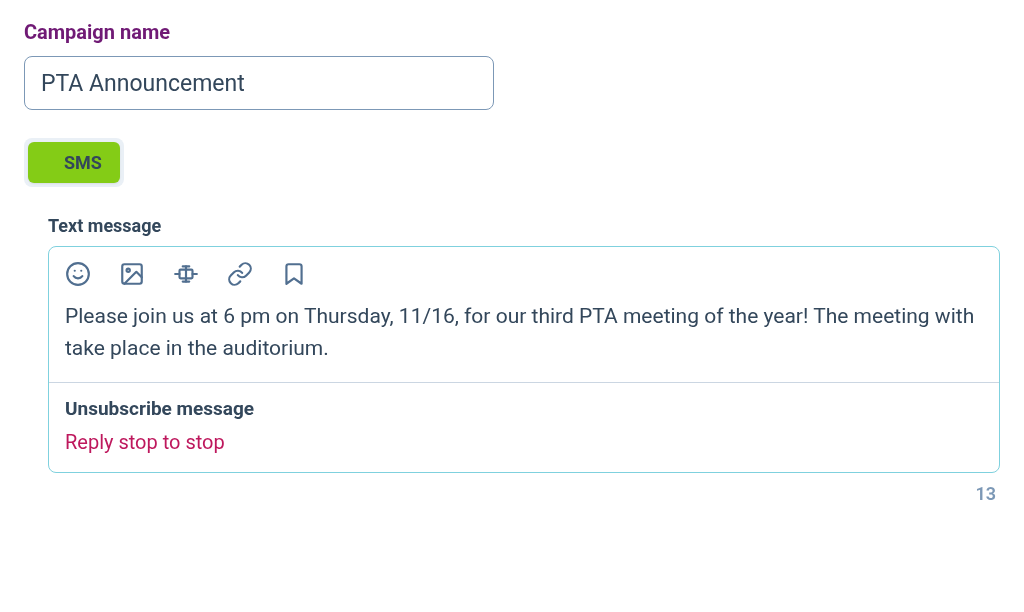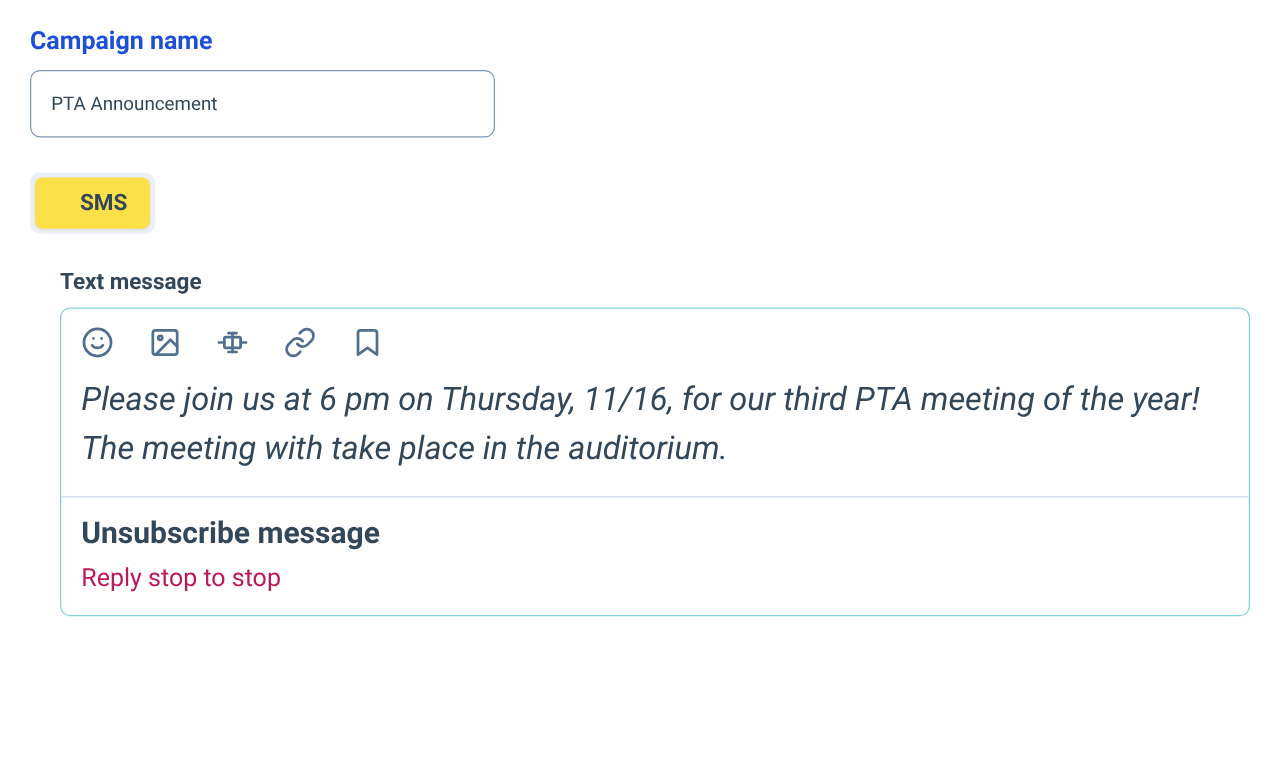--- a/index.html
+++ b/index.html
@@ -12,31 +12,31 @@
       background: #ffffff;
       padding: 20px 24px;
       color: #33475b;
     }
     .field-group {
       margin-bottom: 28px;
     }
     .field-label {
       font-size: 20px;
       font-weight: 700;
-      color: #1d4ed8;
+      color: #701a75;
       margin-bottom: 12px;
       display: block;
     }
     .text-input {
-      width: 372px;
+      width: 470px;
       height: 54px;
       border: 1.5px solid #7c98b6;
       border-radius: 8px;
       padding: 0 16px;
-      font-size: 15px;
+      font-size: 23px;
       color: #33475b;
       font-family: inherit;
       outline: none;
     }
     .toggle-group {
       display: inline-flex;
       background: #eaf0f6;
       border-radius: 8px;
       padding: 4px;
     }
@@ -45,21 +45,21 @@
       font-size: 18px;
       font-weight: 700;
       color: #33475b;
       cursor: pointer;
       border-radius: 6px;
       border: none;
       background: transparent;
       font-family: inherit;
     }
     .toggle-option.active {
-      background: #fde047;
+      background: #84cc16;
       box-shadow: 0 1px 2px rgba(0,0,0,0.08);
       padding-left: 36px;
     }
     .field-label-sm {
       font-size: 18px;
       font-weight: 700;
       color: #33475b;
       margin-bottom: 10px;
       display: block;
     }
@@ -88,31 +88,30 @@
       width: 100%;
       height: 100%;
       stroke: currentColor;
       fill: none;
       stroke-width: 2;
       stroke-linecap: round;
       stroke-linejoin: round;
     }
     .message-body {
       padding: 4px 16px 18px 16px;
-      font-size: 26px;
+      font-size: 21px;
       color: #33475b;
       line-height: 1.5;
-      font-style: italic;
     }
     .unsubscribe-section {
       border-top: 1.5px solid #cbd6e2;
       padding: 14px 16px 18px 16px;
     }
     .unsubscribe-label {
-      font-size: 24px;
+      font-size: 19px;
       font-weight: 700;
       color: #33475b;
       margin-bottom: 10px;
     }
     .unsubscribe-text {
       font-size: 20px;
       color: #be185d;
     }
     .counter {
       text-align: right;
@@ -177,13 +176,14 @@
             <path d="M19 21l-7-5-7 5V5a2 2 0 0 1 2-2h10a2 2 0 0 1 2 2z"></path>
           </svg>
       </span>
     </div>
     <div class="message-body">Please join us at 6 pm on Thursday, 11/16, for our third PTA meeting of the year! The meeting with take place in the auditorium.</div>
     <div class="unsubscribe-section">
       <div class="unsubscribe-label">Unsubscribe message</div>
       <div class="unsubscribe-text">Reply stop to stop</div>
     </div>
   </div>
+  <div class="counter">13</div>
 </div>
 
 </body></html>

